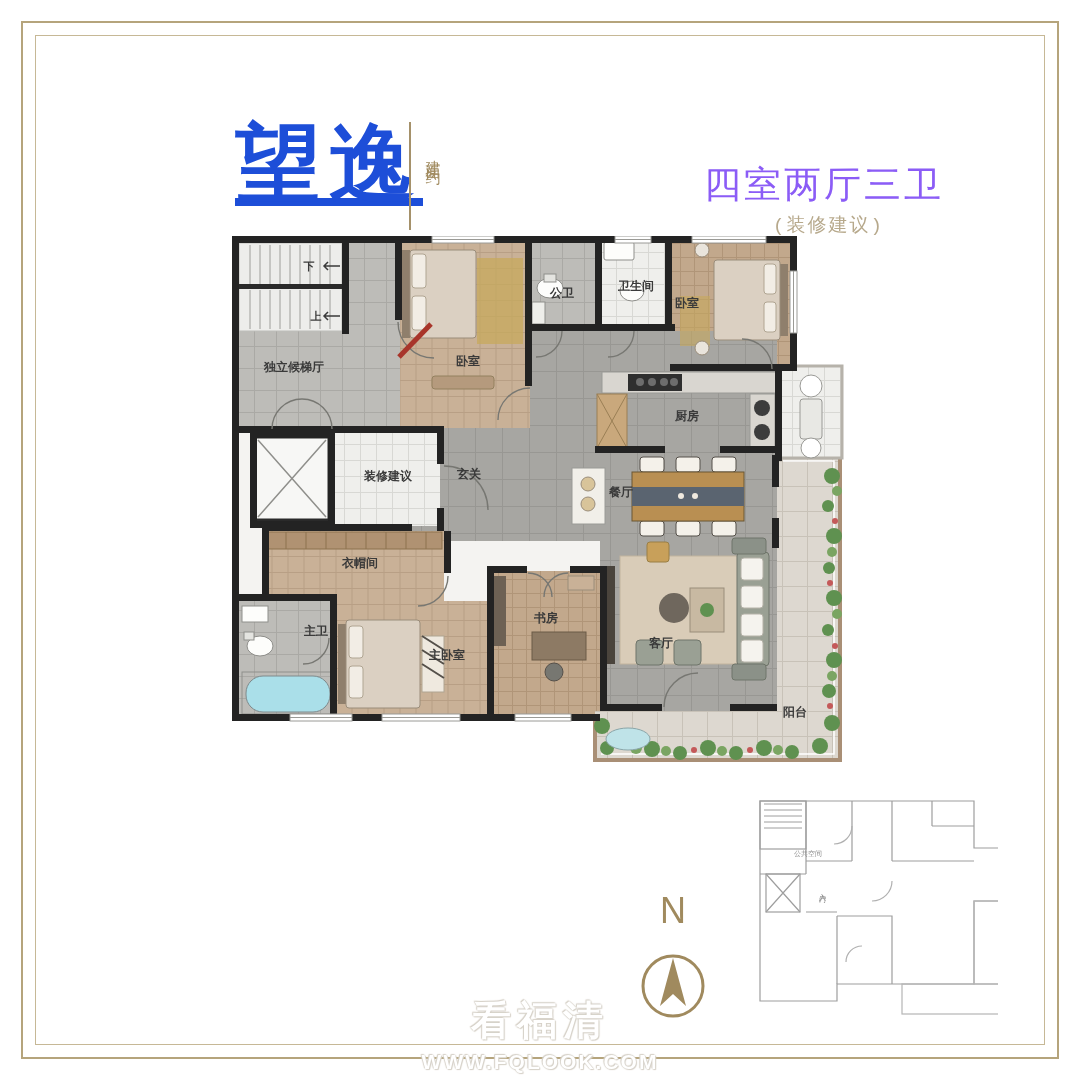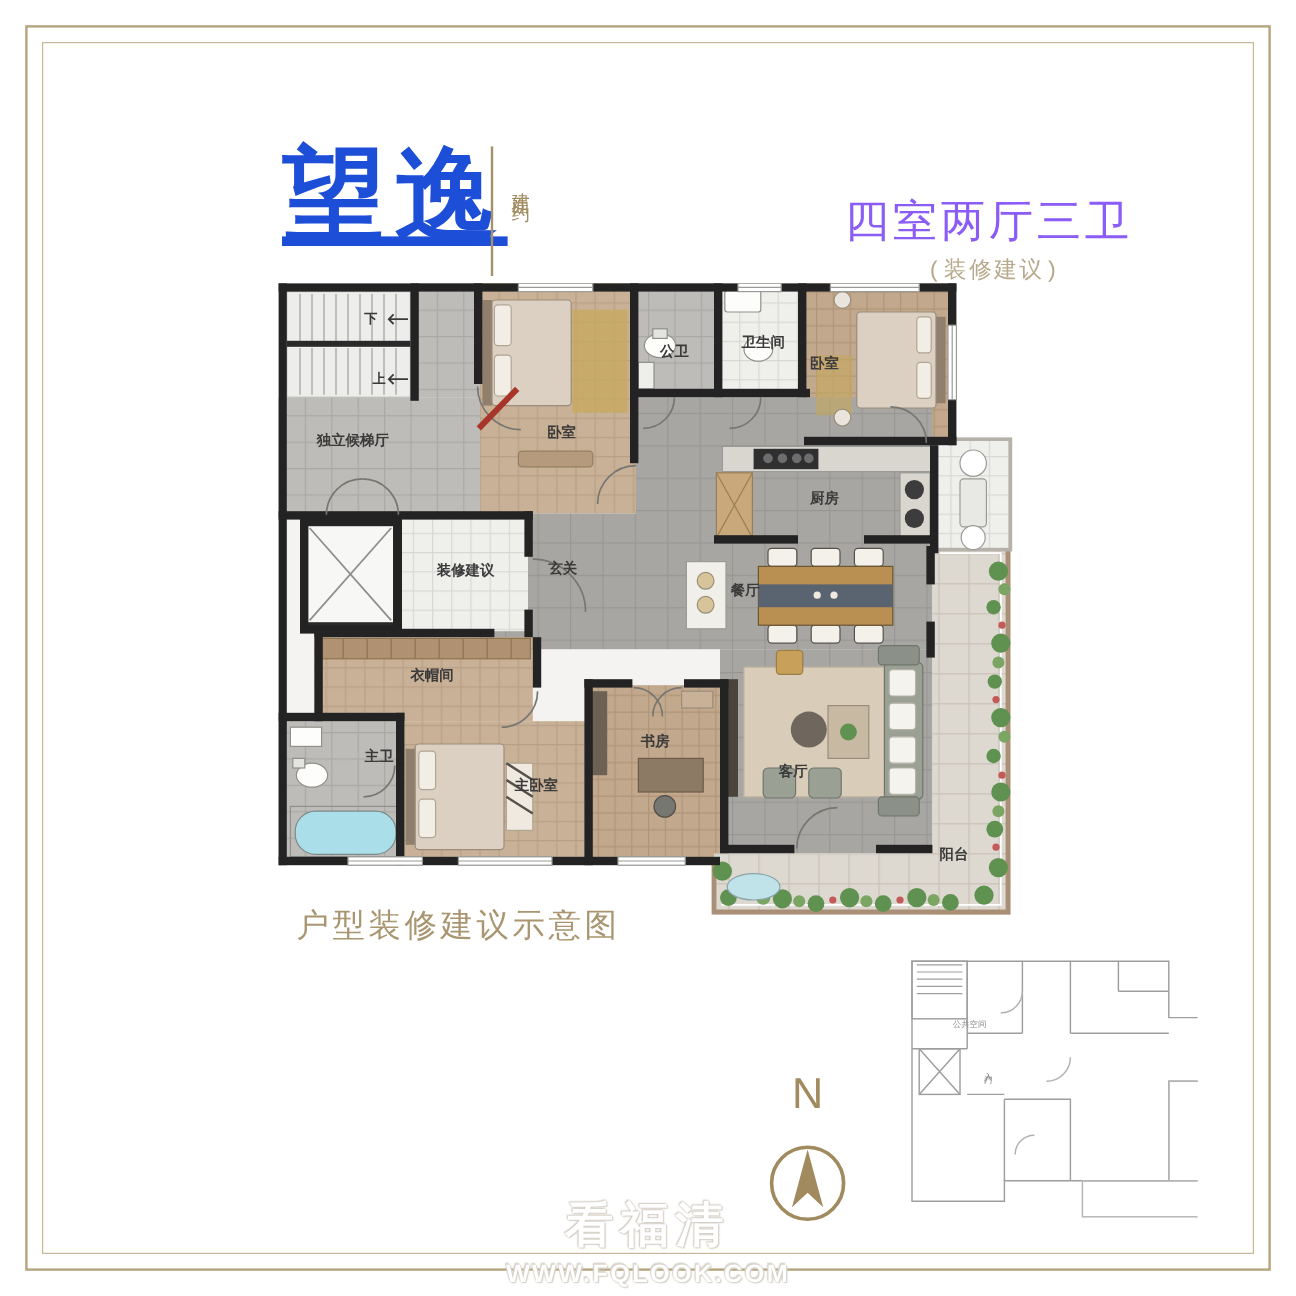--- a/index.html
+++ b/index.html
@@ -334,21 +334,20 @@
     <span class="rl" style="left:237px;top:238px">玄关</span>
     <span class="rl" style="left:389px;top:256px">餐厅</span>
     <span class="rl" style="left:128px;top:327px">衣帽间</span>
     <span class="rl" style="left:84px;top:395px">主卫</span>
     <span class="rl" style="left:215px;top:419px">主卧室</span>
     <span class="rl" style="left:314px;top:382px">书房</span>
     <span class="rl" style="left:429px;top:407px">客厅</span>
     <span class="rl" style="left:563px;top:476px">阳台</span>
   </div>
 
-  <div class="caption">户型装修建议示意图</div>
 
   <div class="compass">
     <div class="n">N</div>
     <svg width="90" height="78" viewBox="0 0 90 40" style="overflow:visible">
       <circle cx="45" cy="38" r="30" fill="none" stroke="#a08a5e" stroke-width="3"></circle>
       <polygon points="45,10 58,58 45,46 32,58" fill="#a08a5e"></polygon>
     </svg>
   </div>
 
   <div class="miniplan">

